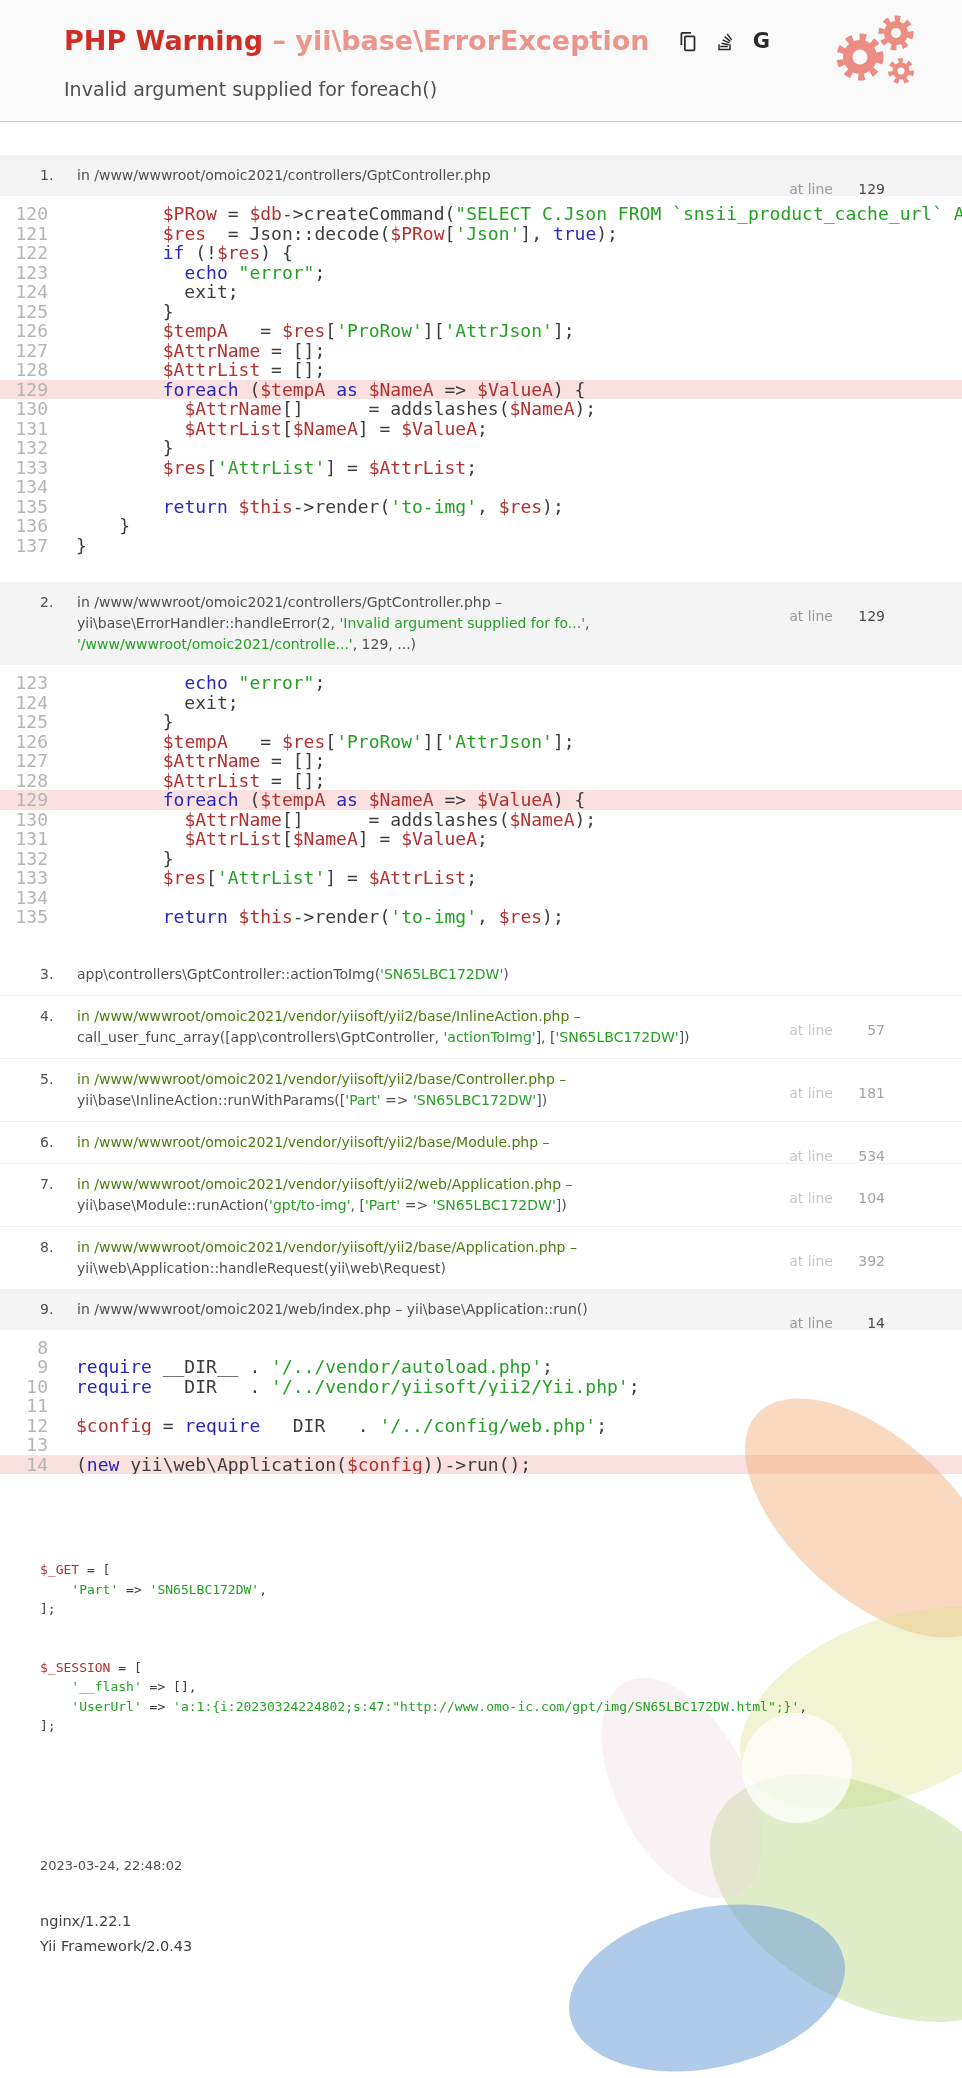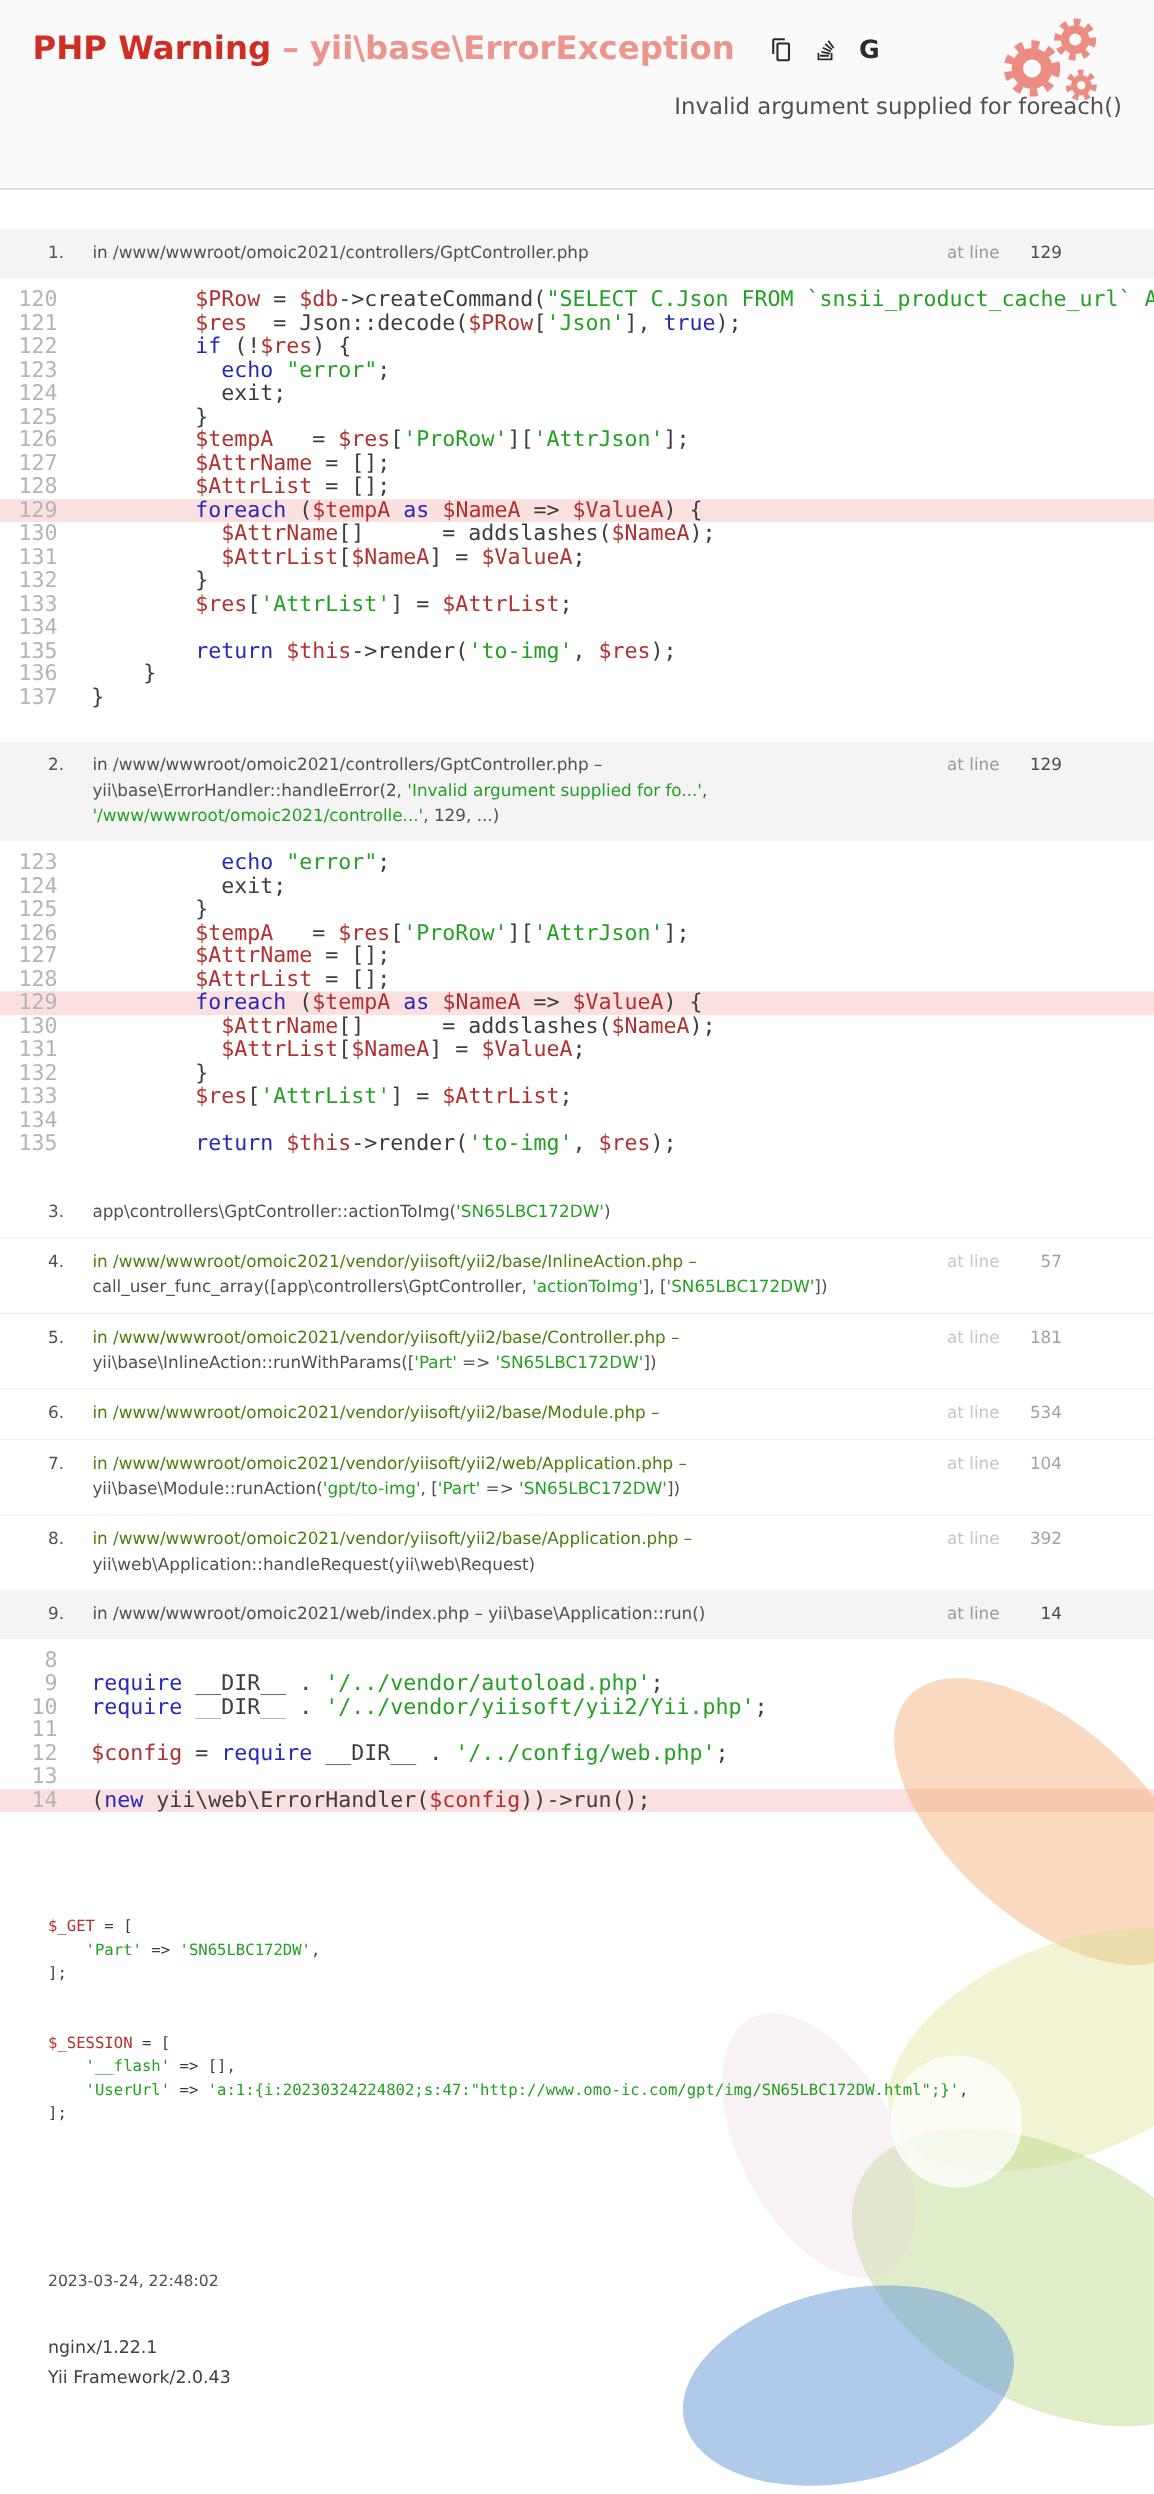--- a/index.html
+++ b/index.html
@@ -3,41 +3,41 @@
 <meta charset="utf-8">
 <style>
   * { box-sizing: border-box; }
   html,body { margin:0; padding:0; }
   body {
     width:962px; height:2078px; position:relative; overflow:hidden;
     background:#ffffff; color:#505050;
     font-family:"DejaVu Sans", "Liberation Sans", sans-serif;
   }
   
-  .summary { background:#fafafa; border-bottom:1px solid #cccccc; padding:25px 27px 0; height:158px; position:relative;text-align:right; }
+  .summary { background:#fafafa; border-bottom:1px solid #cccccc; padding:25px 64px 0; height:122px; position:relative; }
   .titlebar { display:flex; align-items:center; }
   .titlebar h1 { margin:0; font-size:27px; font-weight:bold; line-height:1.2; white-space:nowrap; }
   .err-type { color:#cf2e24; }
   .err-sep, .exc-class { color:#ec958c; }
   .hdr-icons { display:flex; align-items:center; gap:13px; margin-left:26px; }
   .icon-btn { display:inline-flex; align-items:center; justify-content:center; width:24px; height:26px; cursor:pointer; }
   .g-letter { font-size:21px; font-weight:bold; color:#2b2b2b; font-family:"DejaVu Sans",sans-serif; }
   .gears { position:absolute; right:36px; top:10px; }
   .message { margin-top:21px; font-size:19px; color:#505050; }
   
   .call-stack { margin-top:33px; }
   .frame-header { position:relative; padding:10px 170px 10px 40px; display:flex; font-size:14px; line-height:1.5; }
   .frame-header.gray { background:#f4f4f4; }
   .frame.dim .frame-header { border-top:1px solid #f0f0f0; }
   .frame-num { width:37px; flex:none; color:#505050; }
   .frame-text div { min-height:20px; }
   .p { color:#505050; }
   .d { color:#4d7c0f; }
   .g { color:#23a123; }
-  .atline { position:absolute; right:77px; top:10px; white-space:nowrap; }
+  .atline { position:absolute; right:77px; top:24px; white-space:nowrap; }
   .at-label { color:#9a9a9a; margin-right:24px; }
   .at-num { display:inline-block; min-width:28px; text-align:right; color:#4a4a4a; }
   .frame.dim .at-label { color:#c6c6c6; }
   .frame.dim .at-num { color:#a2a2a2; }
   
   .code { margin:8px 0 27px; font-family:"DejaVu Sans Mono", "Liberation Mono", monospace; font-size:18px; line-height:19.5px; }
   .crow { display:flex; min-height:19.5px; white-space:pre; }
   .crow.hl { background:#fbe0e0; }
   .ln { width:64px; flex:none; text-align:right; padding-right:16px; color:#b4b4b4; }
   .ct { flex:1; padding-left:12px; overflow:hidden; white-space:pre; }
@@ -217,21 +217,21 @@
         </div>
         <span class="atline"><span class="at-label">at line</span><span class="at-num">14</span></span>
       </div>
       <div class="code">
         <div class="crow"><span class="ln">8</span><span class="ct"></span></div>
         <div class="crow"><span class="ln">9</span><span class="ct"><span class="k">require</span><span class="t"> __DIR__ . </span><span class="s">'/../vendor/autoload.php'</span><span class="t">;</span></span></div>
         <div class="crow"><span class="ln">10</span><span class="ct"><span class="k">require</span><span class="t"> __DIR__ . </span><span class="s">'/../vendor/yiisoft/yii2/Yii.php'</span><span class="t">;</span></span></div>
         <div class="crow"><span class="ln">11</span><span class="ct"></span></div>
         <div class="crow"><span class="ln">12</span><span class="ct"><span class="v">$config</span><span class="t"> = </span><span class="k">require</span><span class="t"> __DIR__ . </span><span class="s">'/../config/web.php'</span><span class="t">;</span></span></div>
         <div class="crow"><span class="ln">13</span><span class="ct"></span></div>
-        <div class="crow hl"><span class="ln">14</span><span class="ct"><span class="t">(</span><span class="k">new</span><span class="t"> yii\web\ErrorHandler(</span><span class="v">$config</span><span class="t">))-&gt;run();</span></span></div>
+        <div class="crow hl"><span class="ln">14</span><span class="ct"><span class="t">(</span><span class="k">new</span><span class="t"> yii\web\Application(</span><span class="v">$config</span><span class="t">))-&gt;run();</span></span></div>
       </div>
     </div>
   </div>
 
 <div class="request">
     <div class="rline"><span class="v">$_GET</span><span class="t"> = [</span></div>
     <div class="rline"><span class="t">    </span><span class="s">'Part'</span><span class="t"> =&gt; </span><span class="s">'SN65LBC172DW'</span><span class="t">,</span></div>
     <div class="rline"><span class="t">];</span></div>
     <div class="rline"></div>
     <div class="rline"></div>

